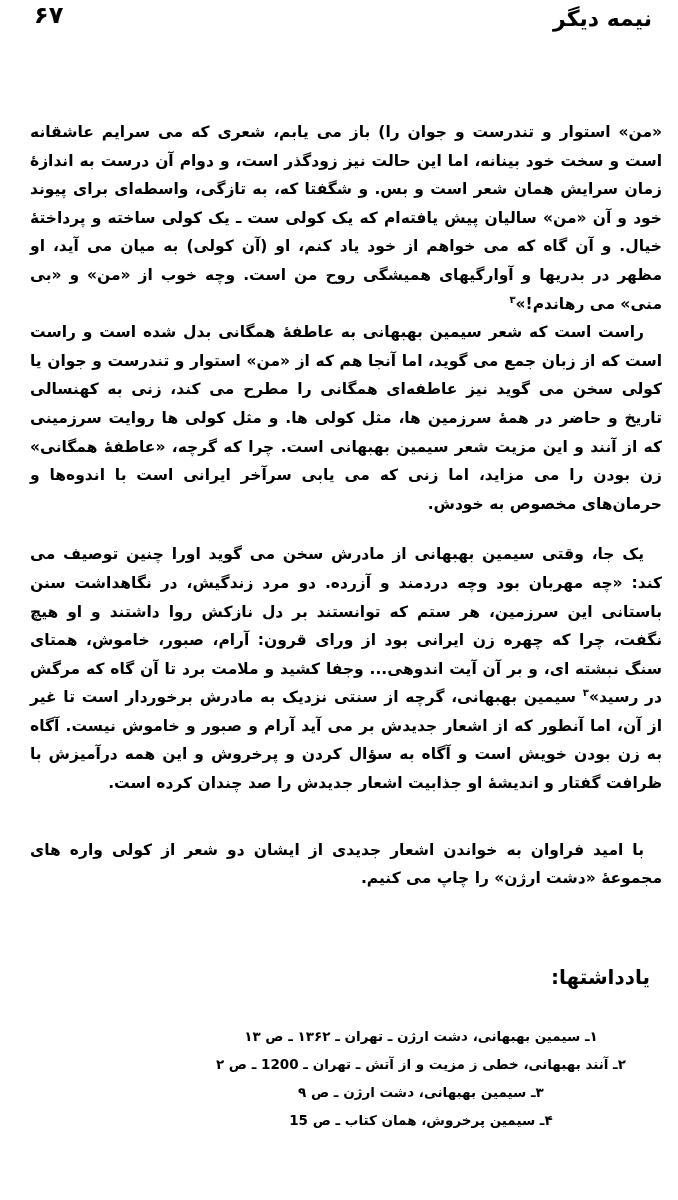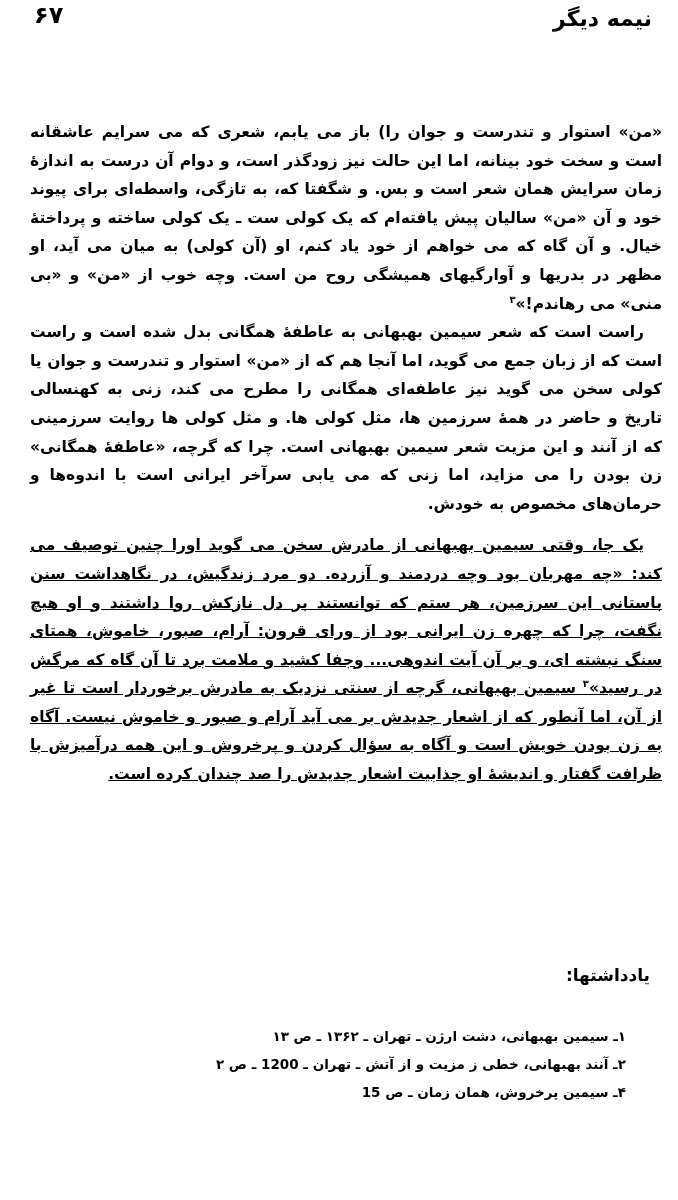--- a/index.html
+++ b/index.html
@@ -16,47 +16,49 @@
       position: absolute; top: 1px; left: 34px;
       font-size: 24px; font-weight: bold; direction: rtl;
     }
     .body {
       position: absolute; top: 118px; right: 16px; left: 30px;
       font-size: 15.5px; line-height: 28.6px; text-align: justify;
       text-align-last: right; font-weight: bold;
     }
     .body p { margin: 0; }
     .body p.indent { text-indent: 18px; }
-    .body p.gap-before { margin-top: 13px; text-decoration: underline; }
+    .body p.gap-before { margin-top: 22px; }
     .body p.gap-large { margin-top: 38px; }
     sup { font-size: 10px; line-height: 0; }
     .notes-heading {
       position: absolute; top: 965px; right: 28px;
-      font-size: 17px; font-weight: bold;
+      font-size: 20px; font-weight: bold;
     }
     .notes {
       position: absolute; top: 1022px; right: 52px;
       list-style: none; margin: 0; padding: 0;
-      font-size: 13.5px; font-weight: bold; line-height: 28px;
+      font-size: 13.5px; font-weight: bold; line-height: 28px; text-align: center;
     }
     .notes li { margin: 0; }
     .notes .book { font-weight: 900; }
   </style>
 </head>
 <body>
 
 <div class="page">
   <div class="header-title">نیمه دیگر</div>
   <div class="page-number">۶۷</div>
 
   <div class="body">
     <p><span>«من» استوار و تندرست و جوان را) باز می یابم، شعری که می سرایم عاشقانه است و سخت خود بینانه، اما این حالت نیز زودگذر است، و دوام آن درست به اندازهٔ زمان سرایش همان شعر است و بس. و شگفتا که، به تازگی، واسطه‌ای برای پیوند خود و آن «من» سالیان پیش یافته‌ام که یک کولی ست ـ یک کولی ساخته و پرداختهٔ خیال. و آن گاه که می خواهم از خود یاد کنم، او (آن کولی) به میان می آید، او مظهر در بدریها و آوارگیهای همیشگی روح من است. وچه خوب از «من» و «بی منی» می رهاندم!»</span><sup>۳</sup></p>
     <p class="indent"><span>راست است که شعر سیمین بهبهانی به عاطفهٔ همگانی بدل شده است و راست است که از زبان جمع می گوید، اما آنجا هم که از «من» استوار و تندرست و جوان یا کولی سخن می گوید نیز عاطفه‌ای همگانی را مطرح می کند، زنی به کهنسالی تاریخ و حاضر در همهٔ سرزمین ها، مثل کولی ها. و مثل کولی ها روایت سرزمینی که از آنند و این مزیت شعر سیمین بهبهانی است. چرا که گرچه، «عاطفهٔ همگانی» زن بودن را می مزاید، اما زنی که می یابی سرآخر ایرانی است با اندوه‌ها و حرمان‌های مخصوص به خودش.</span></p>
     <p class="indent gap-before"><span>یک جا، وقتی سیمین بهبهانی از مادرش سخن می گوید اورا چنین توصیف می کند: «چه مهربان بود وچه دردمند و آزرده. دو مرد زندگیش، در نگاهداشت سنن باستانی این سرزمین، هر ستم که توانستند بر دل نازکش روا داشتند و او هیچ نگفت، چرا که چهره زن ایرانی بود از ورای قرون: آرام، صبور، خاموش، همتای سنگ نبشته ای، و بر آن آیت اندوهی... وجفا کشید و ملامت برد تا آن گاه که مرگش در رسید»</span><sup>۳</sup><span> سیمین بهبهانی، گرچه از سنتی نزدیک به مادرش برخوردار است تا غیر از آن، اما آنطور که از اشعار جدیدش بر می آید آرام و صبور و خاموش نیست. آگاه به زن بودن خویش است و آگاه به سؤال کردن و پرخروش و این همه درآمیزش با ظرافت گفتار و اندیشهٔ او جذابیت اشعار جدیدش را صد چندان کرده است.</span></p>
+    <p class="indent gap-large"><span>با امید فراوان به خواندن اشعار جدیدی از ایشان دو شعر از کولی واره های مجموعهٔ «دشت ارژن» را چاپ می کنیم.</span></p>
   </div>
 
   <div class="notes-heading">یادداشتها:</div>
   <ul class="notes">
     <li><span>۱ـ سیمین بهبهانی، </span><span class="book">دشت ارژن</span><span> ـ تهران ـ ۱۳۶۲ ـ ص ۱۳</span></li>
     <li><span>۲ـ آنند بهبهانی، </span><span class="book">خطی ز مزیت و از آتش</span><span> ـ تهران ـ 1200 ـ ص ۲</span></li>
-    <li><span>۴ـ سیمین پرخروش، </span><span class="book">همان زمان</span><span> ـ ص 15</span></li>
+    <li><span>۳ـ سیمین بهبهانی، </span><span class="book">دشت ارژن</span><span> ـ ص ۹</span></li>
+    <li><span>۴ـ سیمین پرخروش، </span><span class="book">همان کتاب</span><span> ـ ص 15</span></li>
   </ul>
 </div>
 
 </body></html>

